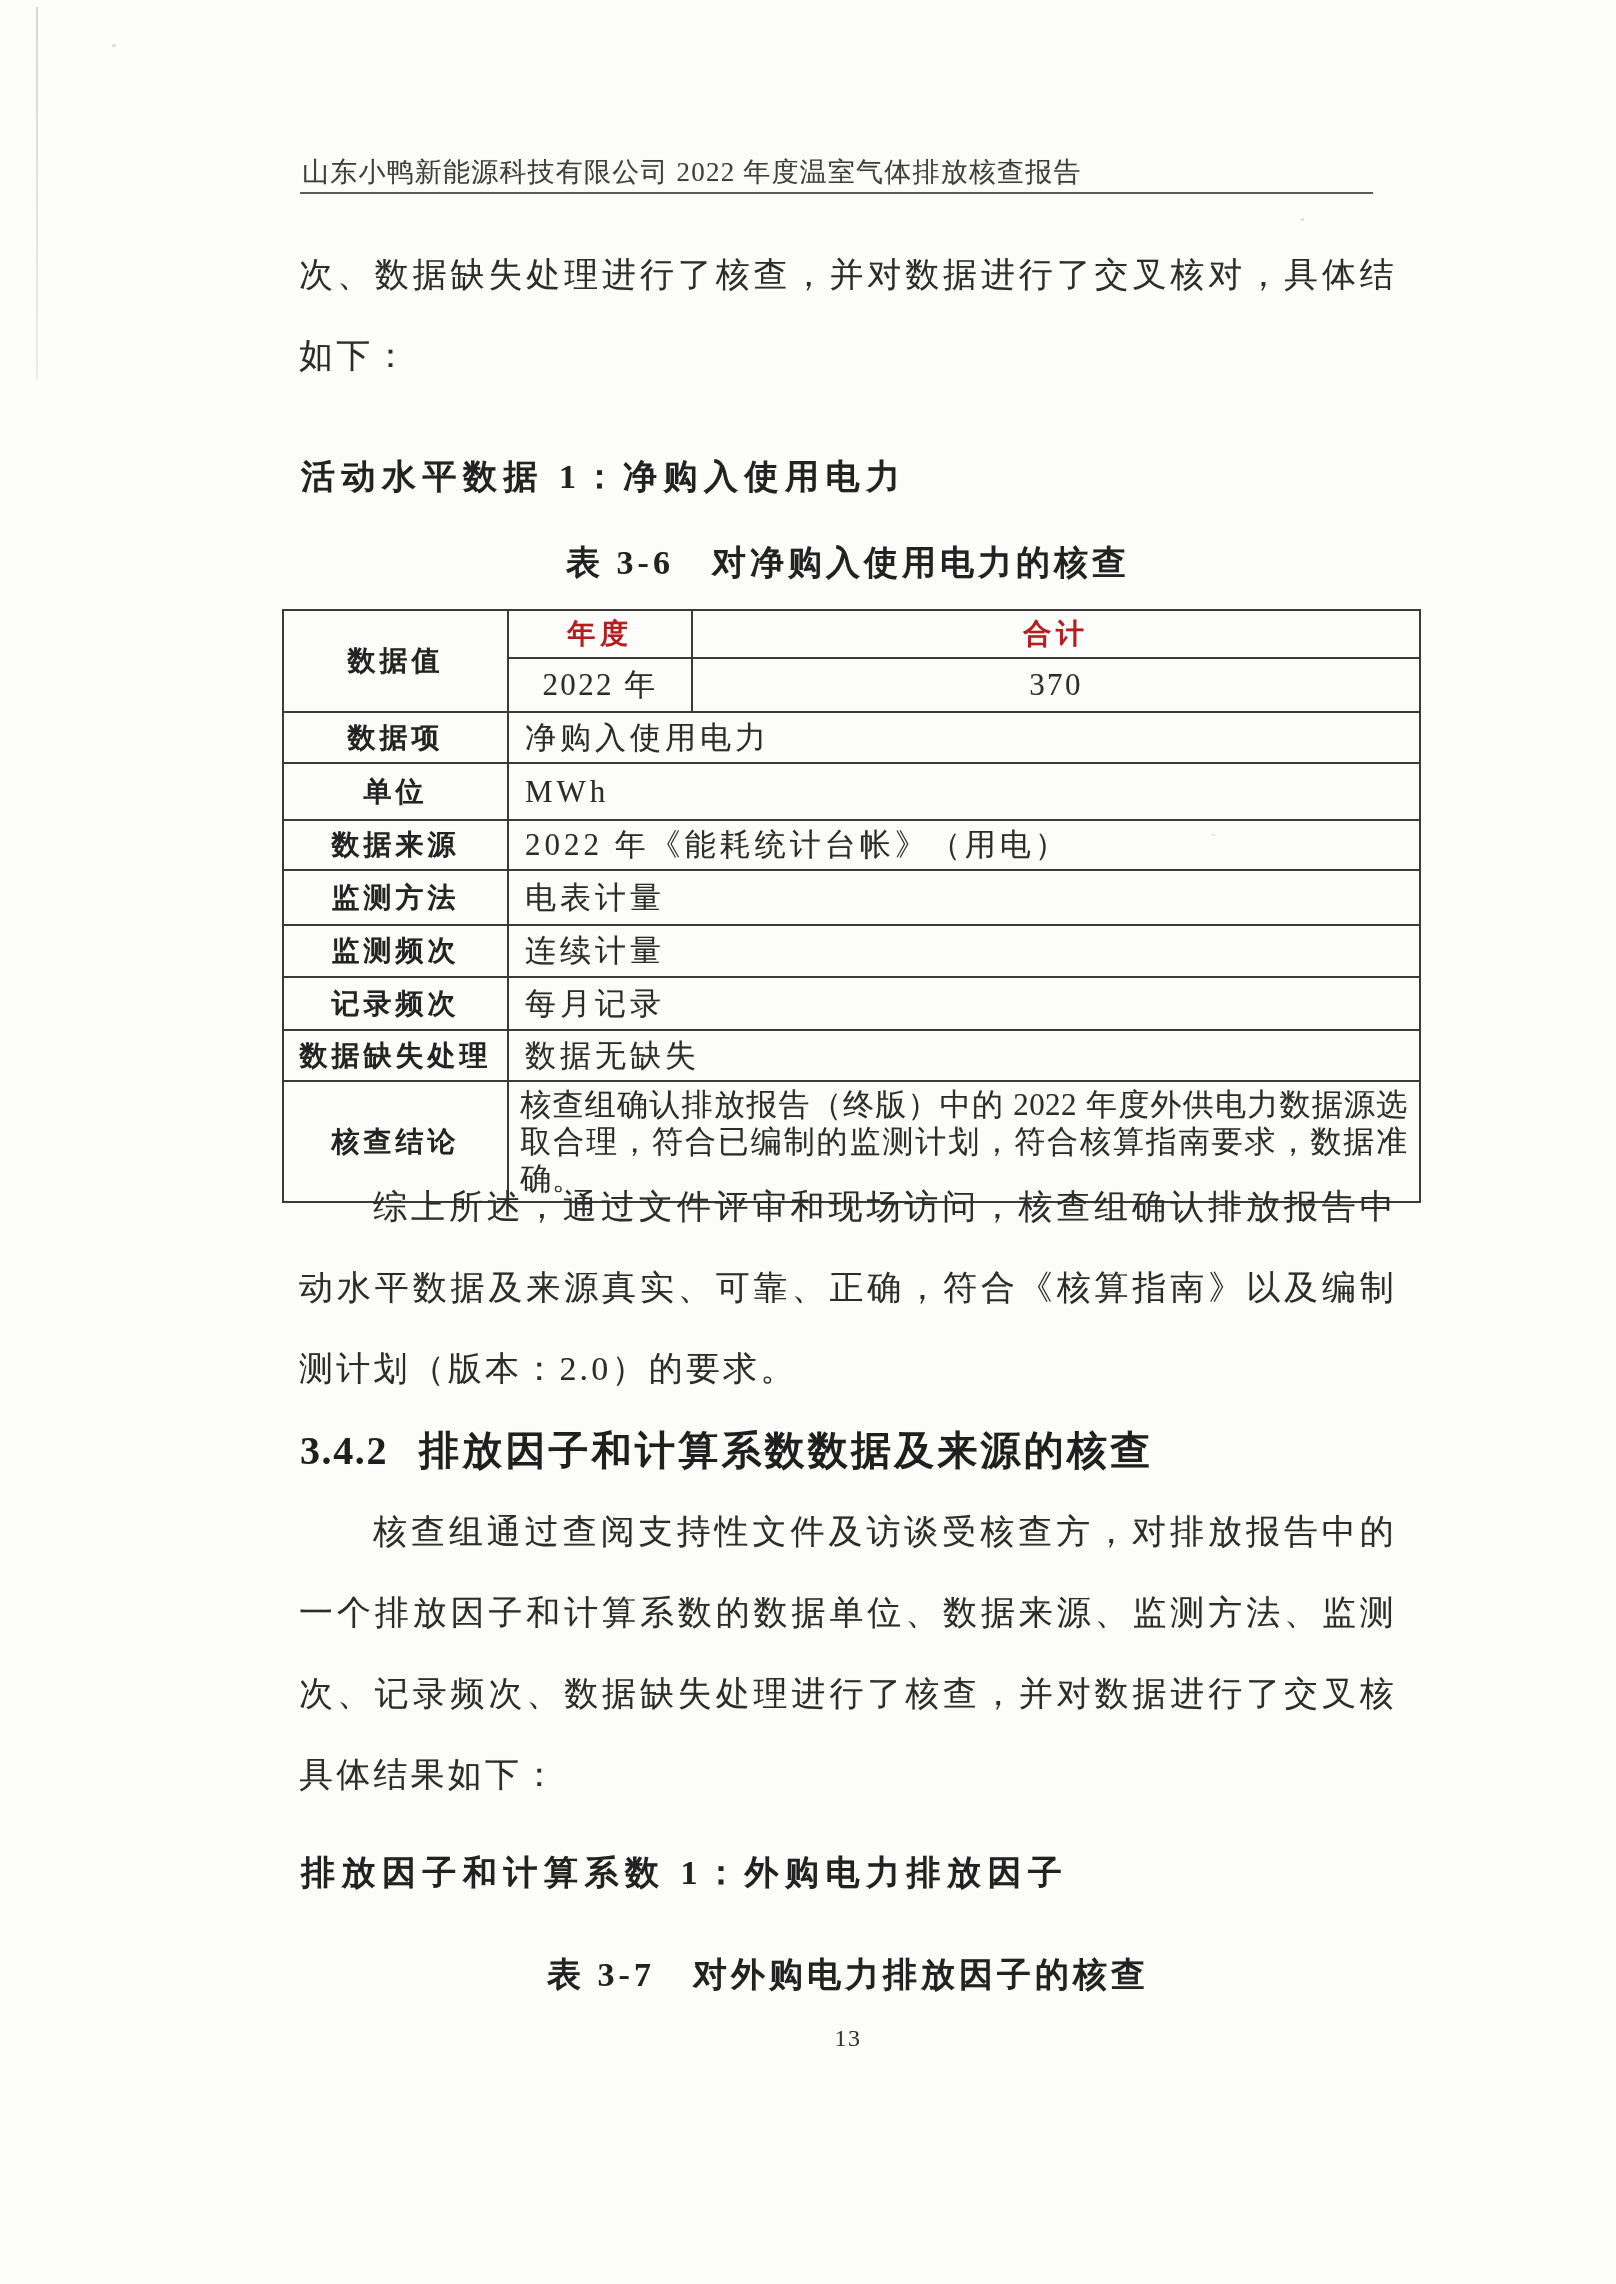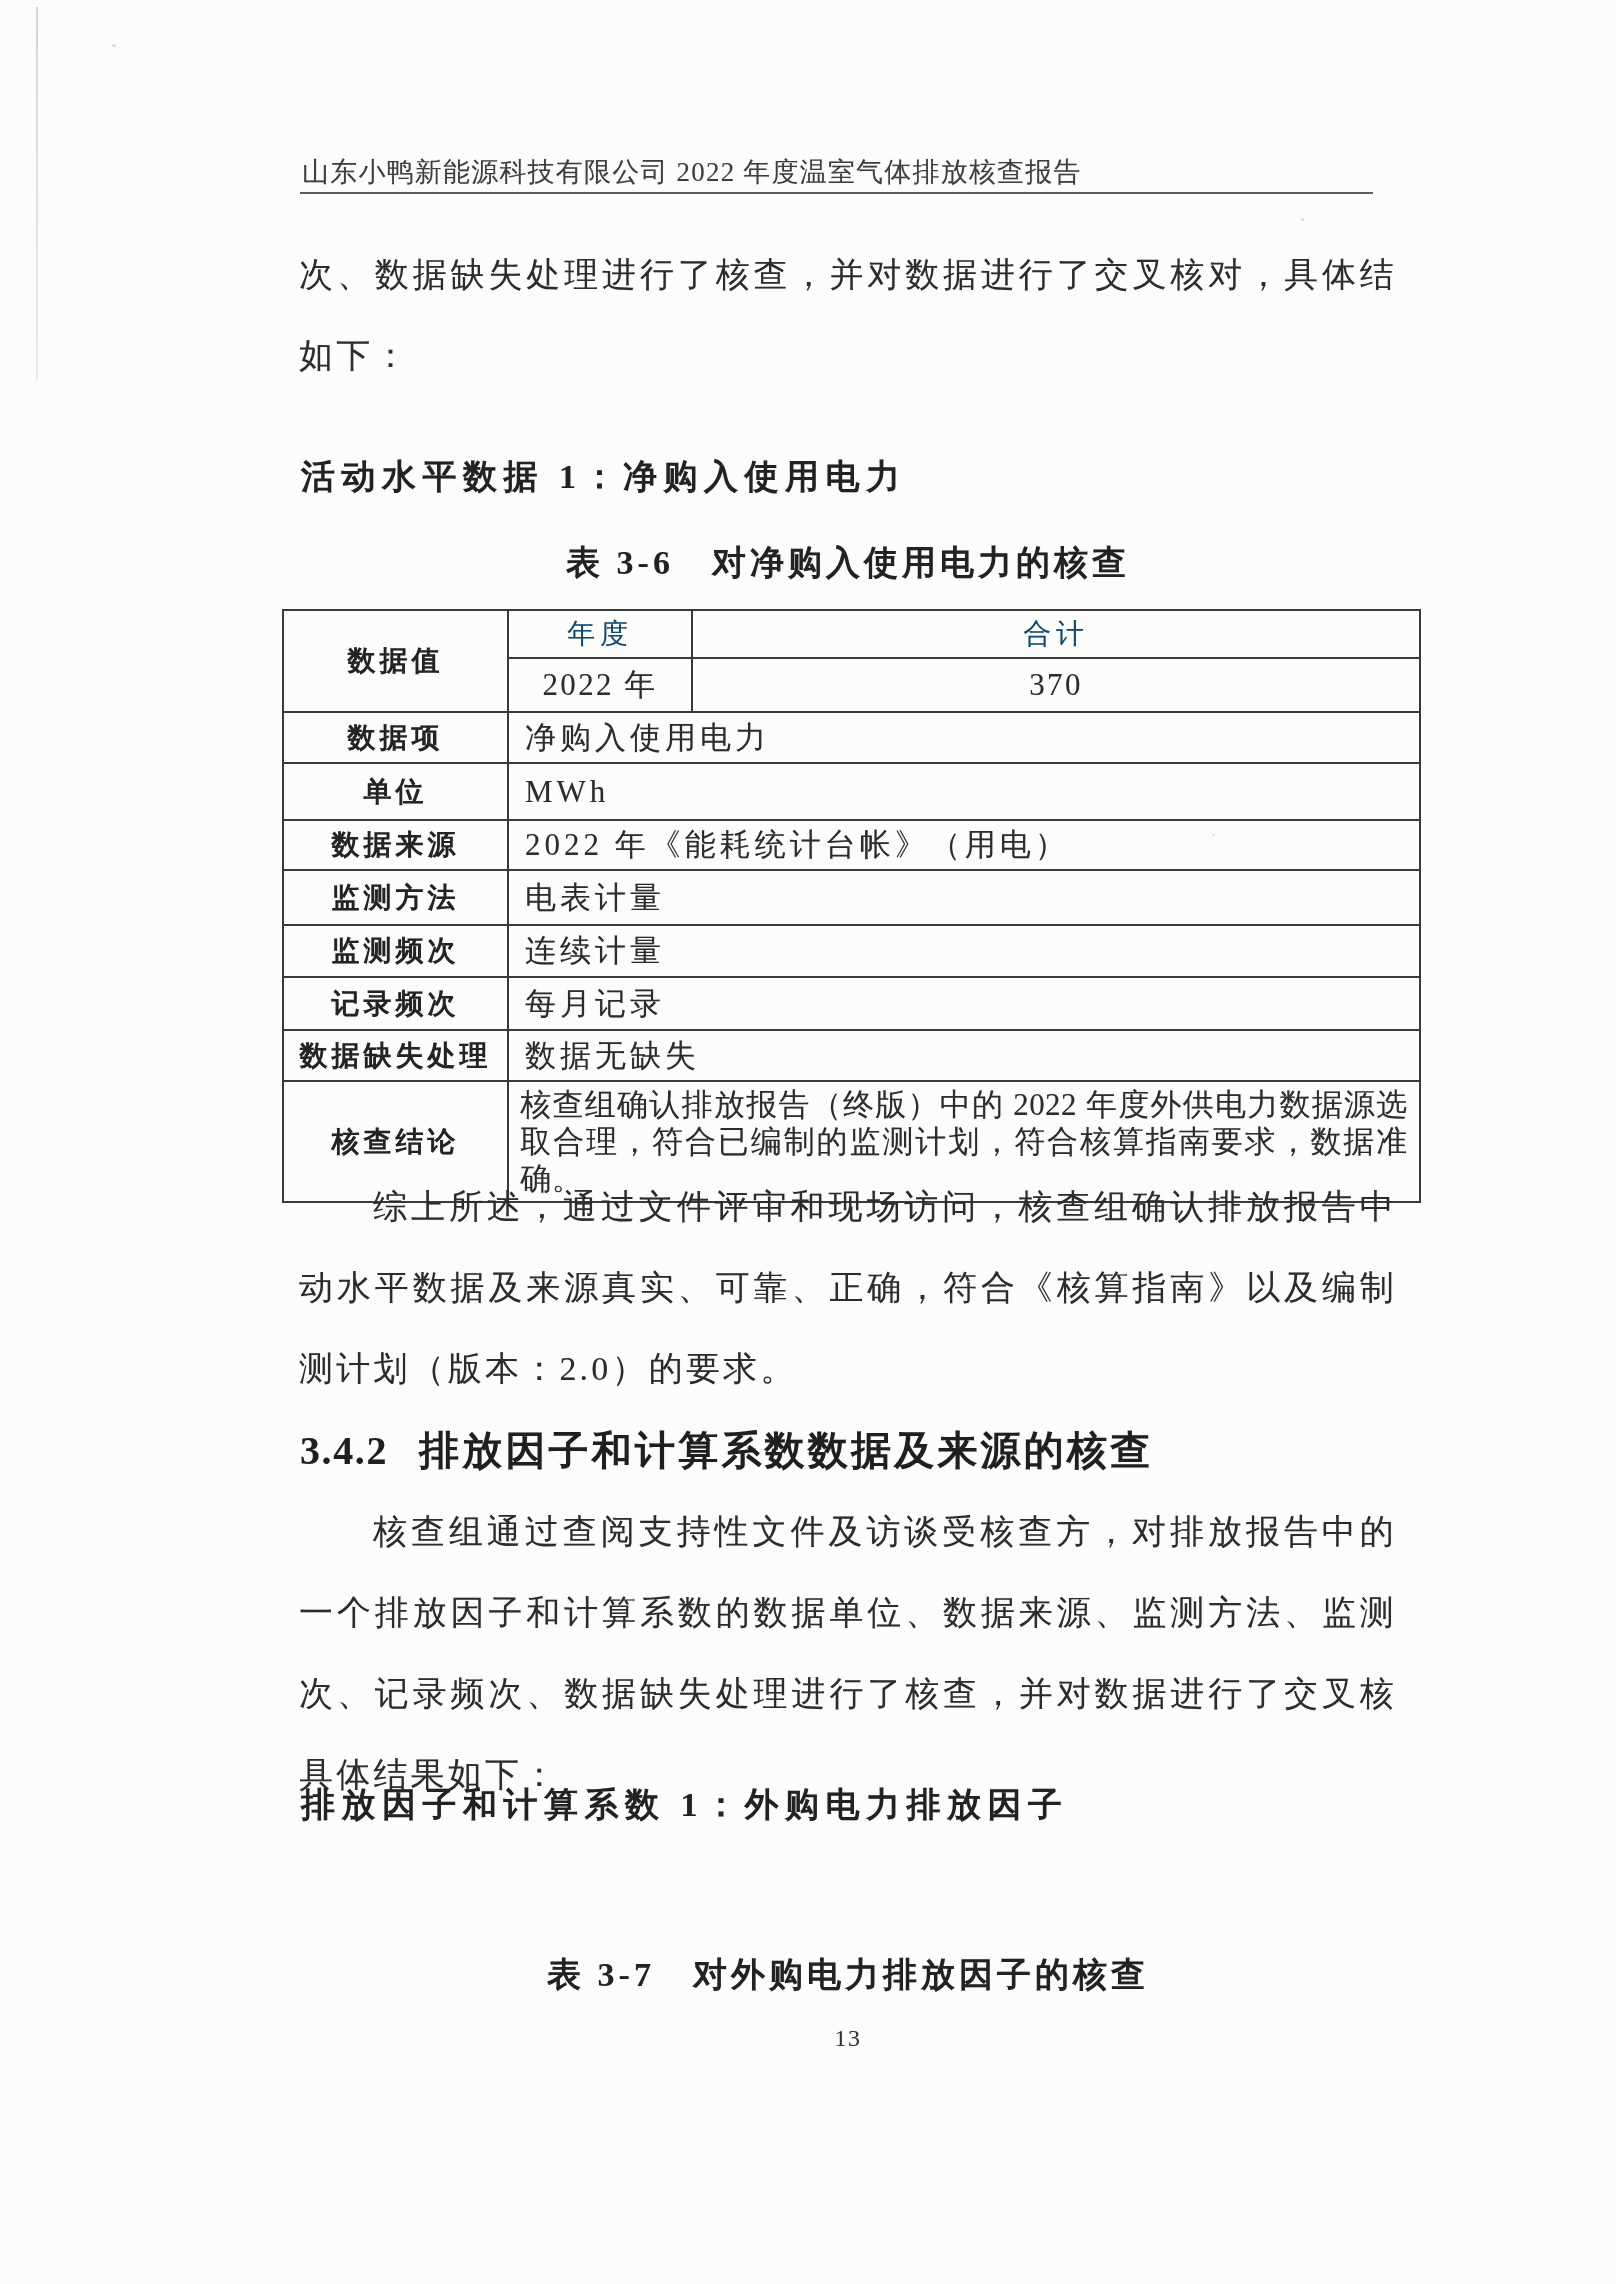--- a/index.html
+++ b/index.html
@@ -38,21 +38,21 @@
   #summary{top:1166px;}
   #factor-para{top:1491px;}
 
   
   .bold-heading{
     position:absolute;left:301px;
     font-weight:bold;font-size:34px;letter-spacing:6.5px;
     line-height:73px;white-space:nowrap;color:#222;
   }
   #activity-heading{top:440px;}
-  #factor-heading{top:1768px;}
+  #factor-heading{top:1836px;}
 
   .section-heading{
     position:absolute;left:300px;top:1414px;
     font-weight:bold;font-size:40px;line-height:73px;
     letter-spacing:3.2px;white-space:nowrap;color:#1f1f1f;
   }
   .section-number{letter-spacing:1.6px;margin-right:31px;}
 
   .caption{
     position:absolute;left:299px;width:1098px;
@@ -76,22 +76,22 @@
   }
   .r1{height:48px;} .r2{height:54px;} .r3{height:51px;} .r4{height:57px;}
   .r5{height:50px;} .r6{height:55px;} .r7{height:52px;} .r8{height:53px;}
   .r9{height:51px;} .r10{height:83px;}
 
   td.lbl{
     font-weight:bold;font-size:28px;text-align:center;
     letter-spacing:4px;padding:0 3.2px;color:#232323;
   }
   td.hdr{
-    font-weight:normal;font-size:28px;text-align:center;
-    letter-spacing:4.8px;color:#0c4a6e;
+    font-weight:bold;font-size:28px;text-align:center;
+    letter-spacing:4.8px;color:#b91c1c;
   }
   td.cen{font-size:31px;text-align:center;letter-spacing:2.4px;color:#2c2c2c;}
   td.val{
     font-size:31px;letter-spacing:4px;color:#2c2c2c;
     padding:0 6.5px 0 16px;
   }
   td.concl{
     font-size:31px;line-height:37px;letter-spacing:0.4px;color:#2c2c2c;
     text-align:justify;padding:4px 11.3px;
   }

